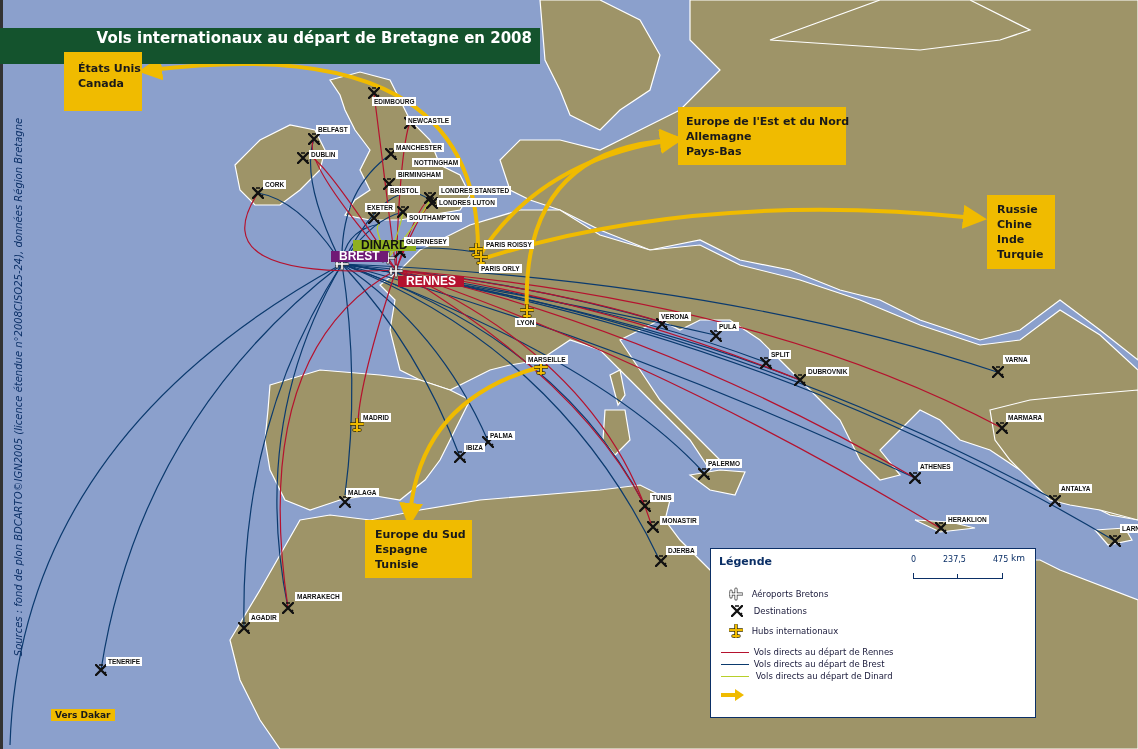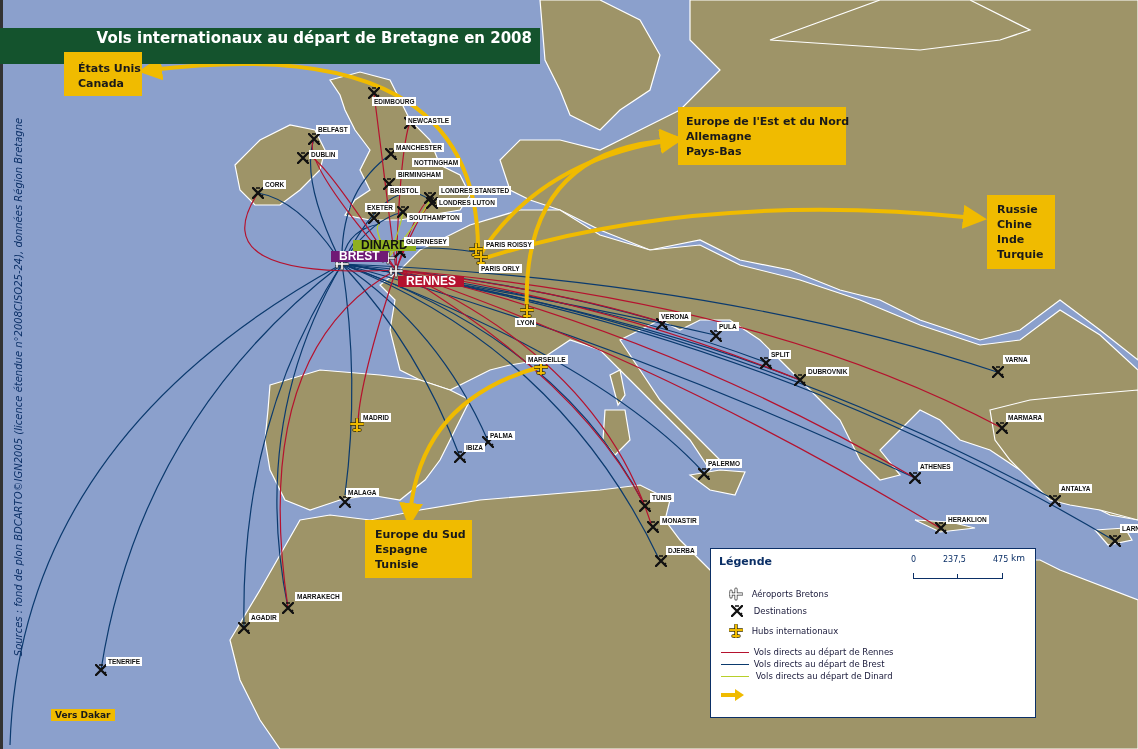--- a/index.html
+++ b/index.html
@@ -224,21 +224,21 @@
 <div class="cityl" style="left:650px;top:493px;">TUNIS</div>
 <div class="cityl" style="left:660px;top:516px;">MONASTIR</div>
 <div class="cityl" style="left:666px;top:546px;">DJERBA</div>
 <div class="cityl" style="left:488px;top:431px;">PALMA</div>
 <div class="cityl" style="left:464px;top:443px;">IBIZA</div>
 <div class="cityl" style="left:346px;top:488px;">MALAGA</div>
 <div class="cityl" style="left:295px;top:592px;">MARRAKECH</div>
 <div class="cityl" style="left:249px;top:613px;">AGADIR</div>
 <div class="cityl" style="left:106px;top:657px;">TENERIFE</div>
 
-<div class="ybox" style="left:64px;top:52px;width:78px;height:44px;padding:9px 14px;">
+<div class="ybox" style="left:64px;top:52px;width:78px;height:59px;padding:9px 14px;">
   <div>États Unis</div>
   <div>Canada</div>
 </div>
 <div class="ybox" style="left:678px;top:107px;width:168px;height:58px;padding:7px 8px;">
   <div>Europe de l'Est et du Nord</div>
   <div>Allemagne</div>
   <div>Pays-Bas</div>
 </div>
 <div class="ybox" style="left:987px;top:195px;width:68px;height:74px;padding:7px 10px;">
   <div>Russie</div>

